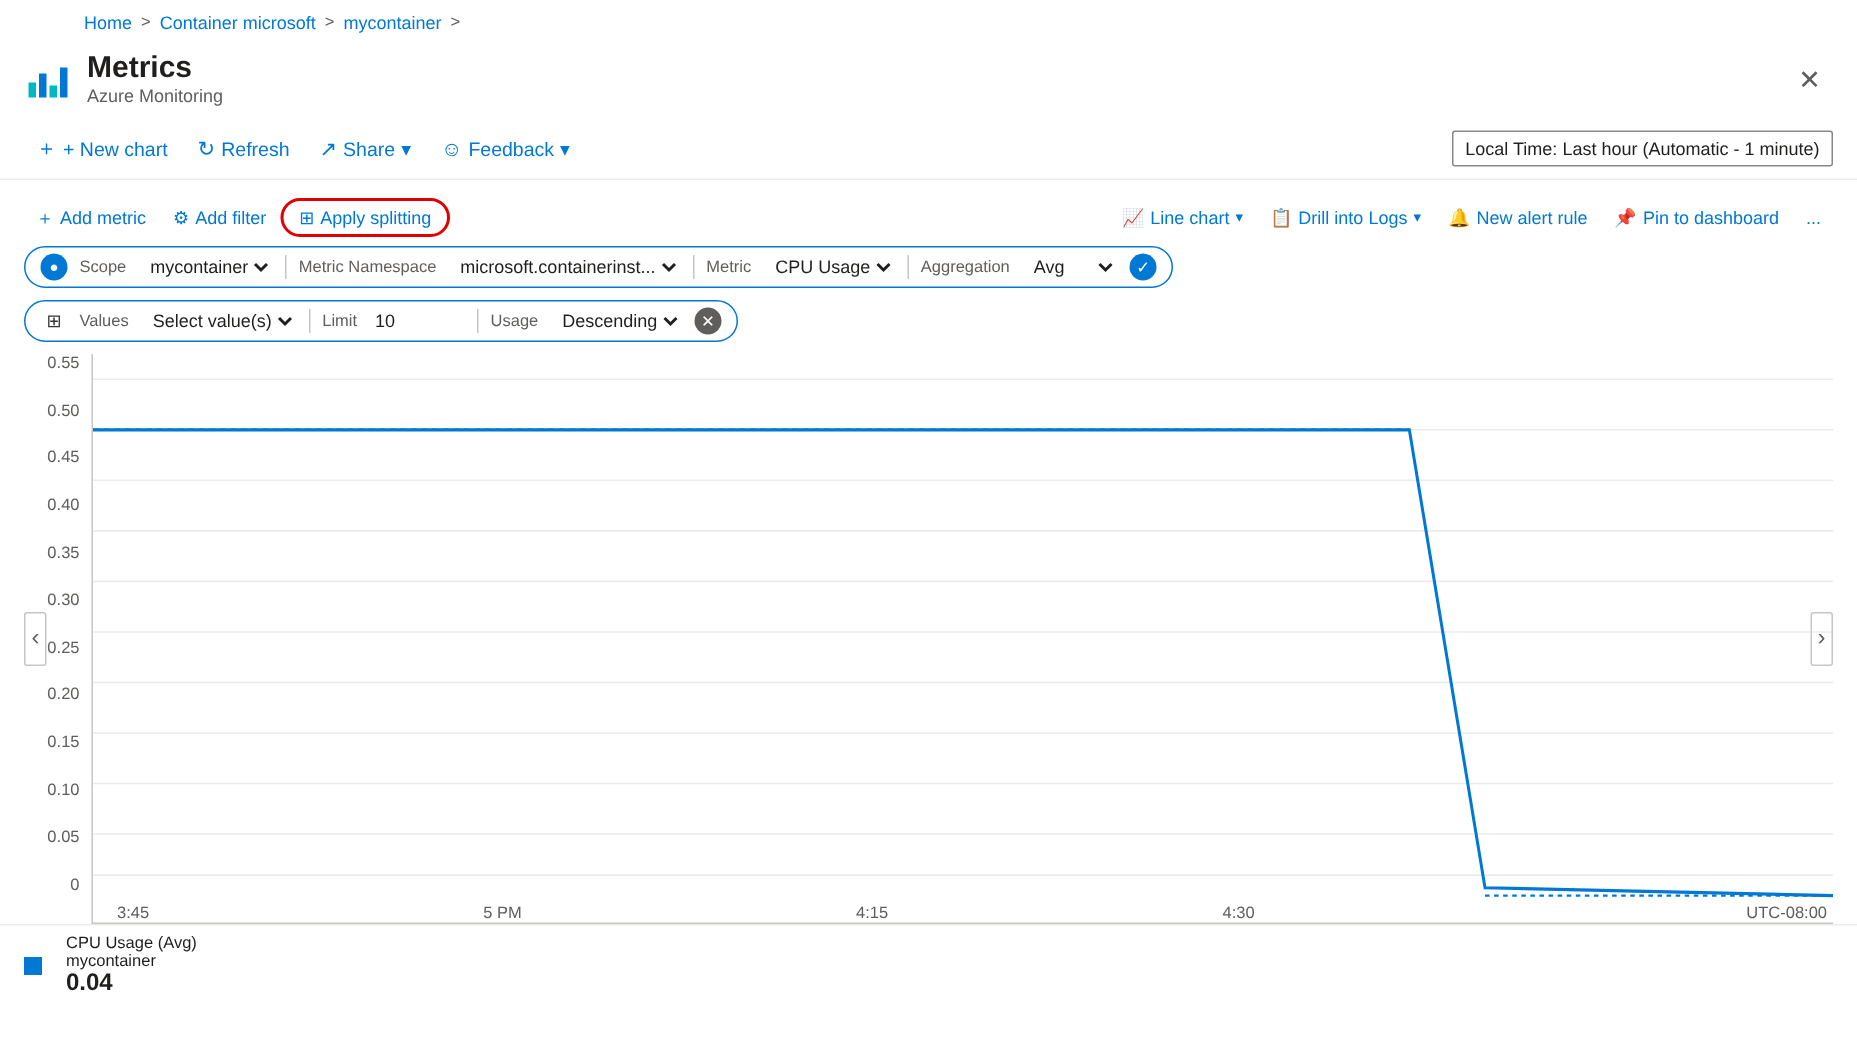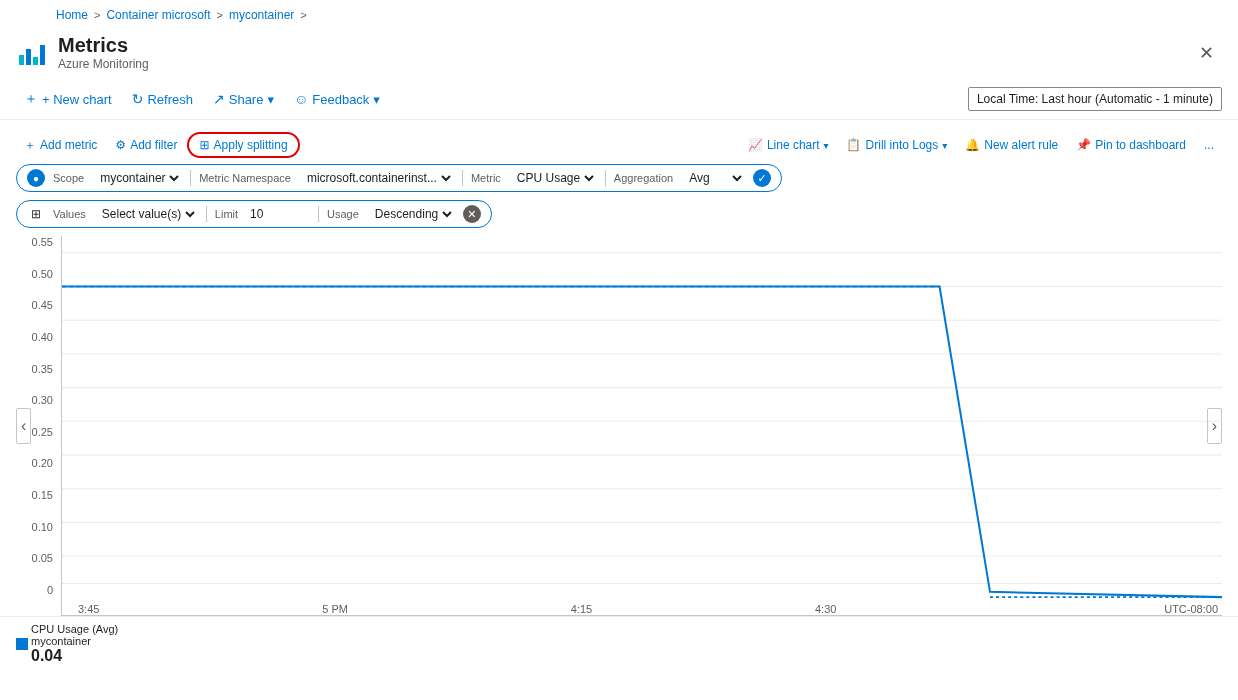--- a/index.html
+++ b/index.html
@@ -69,21 +69,21 @@
 
     
     .chart-container { position: relative; margin: 0 0 0 0; height: 380px; }
     .chart-inner { display: flex; height: 100%; }
     .y-axis { width: 45px; display: flex; flex-direction: column; justify-content: space-between; align-items: flex-end; padding: 0 8px 20px 0; font-size: 11px; color: #605e5c; }
     .chart-plot { flex: 1; position: relative; border-left: 1px solid #c8c6c4; border-bottom: 1px solid #c8c6c4; }
     .chart-nav-left { position: absolute; left: 0; top: 50%; transform: translateY(-50%); background: none; border: 1px solid #c8c6c4; cursor: pointer; padding: 8px 4px; color: #605e5c; border-radius: 2px; font-size: 16px; z-index: 10; }
     .chart-nav-right { position: absolute; right: 0; top: 50%; transform: translateY(-50%); background: none; border: 1px solid #c8c6c4; cursor: pointer; padding: 8px 4px; color: #605e5c; border-radius: 2px; font-size: 16px; z-index: 10; }
 
     
-    .legend { padding: 6px 16px; display: flex; align-items: center; gap: 3px; border-top: 1px solid #edebe9; }
+    .legend { padding: 6px 16px; display: flex; align-items: center; gap: 16px; border-top: 1px solid #edebe9; }
     .legend-color { width: 12px; height: 12px; background: #0078d4; }
     .legend-text { font-size: 11px; color: #201f1e; }
     .legend-value { font-size: 16px; font-weight: 600; color: #201f1e; }
 
     
     .chart-svg { width: 100%; height: 100%; }
   </style>
 </head>
 <body>
 

